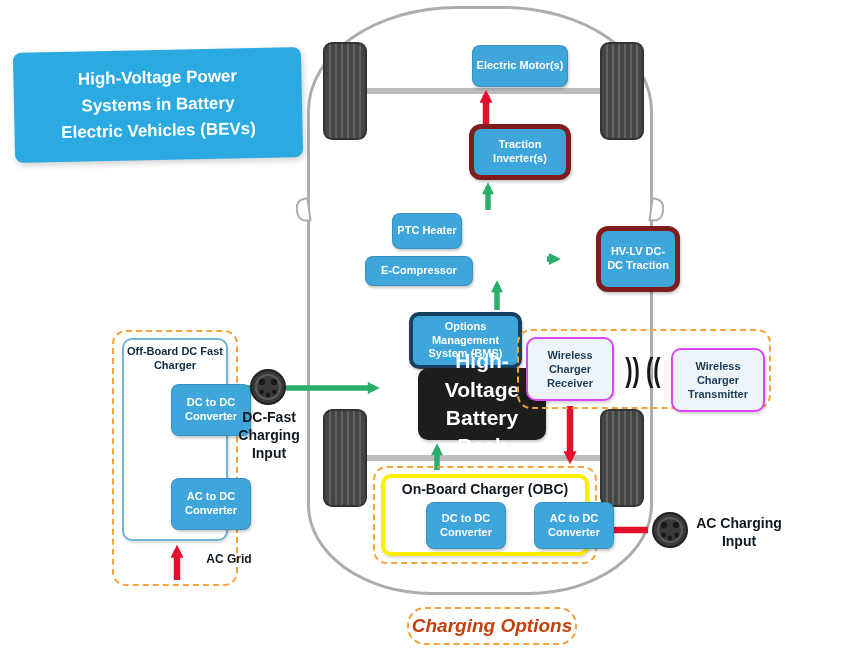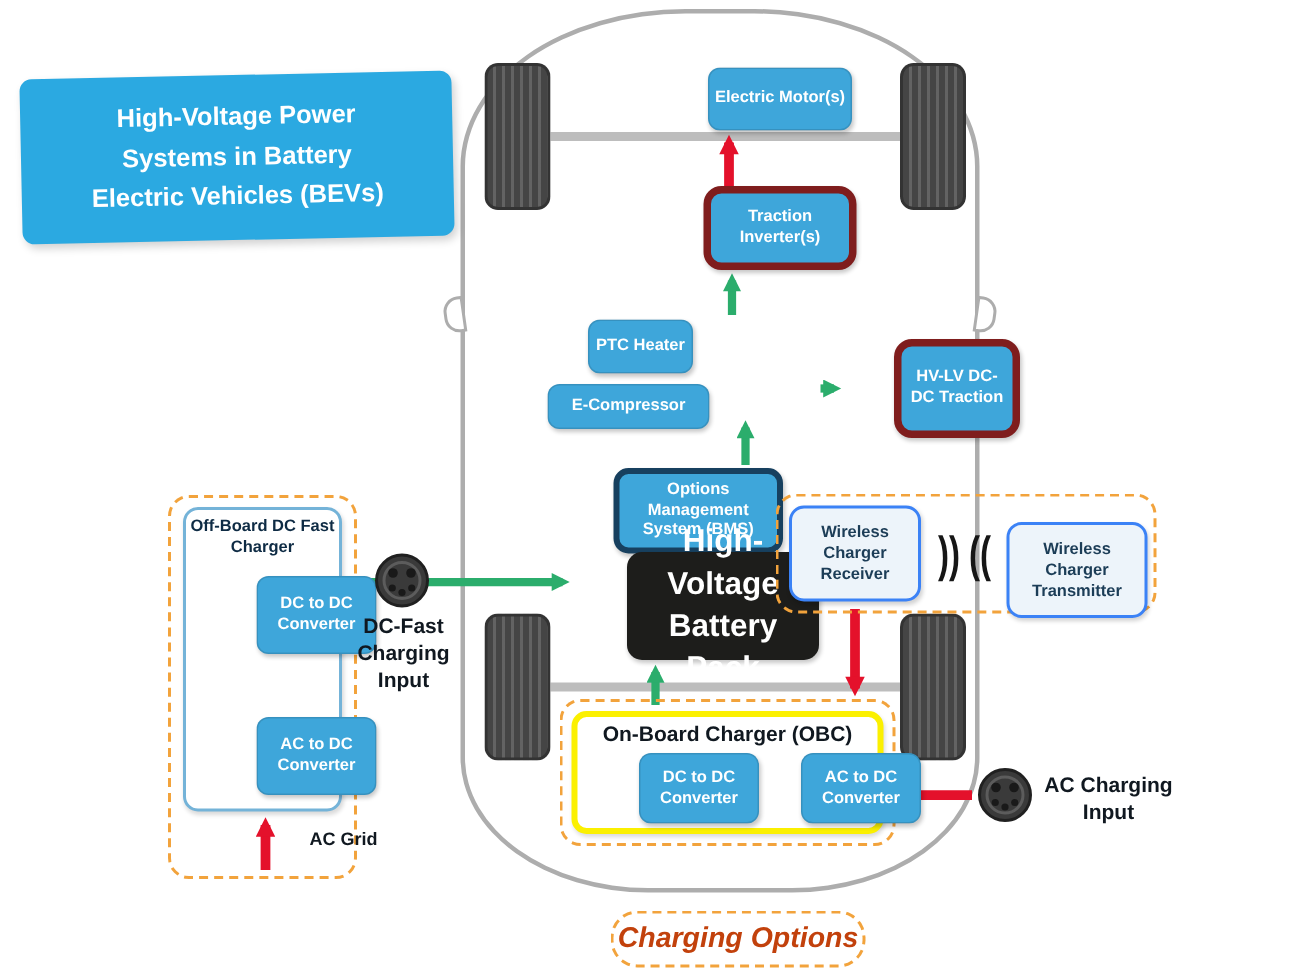--- a/index.html
+++ b/index.html
@@ -25,21 +25,21 @@
   
   .bbox{position:absolute;display:flex;align-items:center;justify-content:center;text-align:center;
         background:#3EA6DA;color:#fff;font-weight:bold;font-size:11px;line-height:1.25;
         border-radius:8px;padding:2px 3px;border:1px solid rgba(0,0,0,.12);
         box-shadow:1px 2px 3px rgba(0,0,0,.22);margin-left:35px;}
   .hl{border:5px solid #7f1d1d;border-radius:12px;}
   .bms{border:4px solid #17405F;border-radius:10px;}
   .black-box{background:#1D1D1B;border:none;font-size:21px;line-height:1.35;border-radius:10px;}
   .wbox{position:absolute;display:flex;align-items:center;justify-content:center;text-align:center;
         background:#EDF4FA;color:#1C3D57;font-weight:bold;font-size:11px;line-height:1.3;
-        border:2px solid #3b82f6;border-radius:10px;padding:8px;box-shadow:1px 2px 3px rgba(0,0,0,.18);}
+        border:2px solid #d946ef;border-radius:10px;padding:8px;box-shadow:1px 2px 3px rgba(0,0,0,.18);}
 
   .dashed{position:absolute;border:2.5px dashed #F2A33C;border-radius:14px;}
   .panel{position:absolute;background:#fff;border-radius:10px;box-shadow:1px 2px 3px rgba(0,0,0,.15);}
   .blue-border{border:2px solid #74B3D8;}
   .yellow-border{border:4px solid #FBF000;}
   .ptitle{position:absolute;font-weight:bold;text-align:center;color:#0E2B44;font-size:11px;line-height:1.3;}
   .lbl{position:absolute;font-weight:bold;text-align:center;color:#101820;font-size:14px;line-height:1.3;}
 
   .waves{position:absolute;left:612px;top:350px;width:62px;height:40px;display:flex;align-items:center;
          justify-content:center;font-weight:bold;font-size:22px;color:#161616;transform:scaleY(1.5);}

